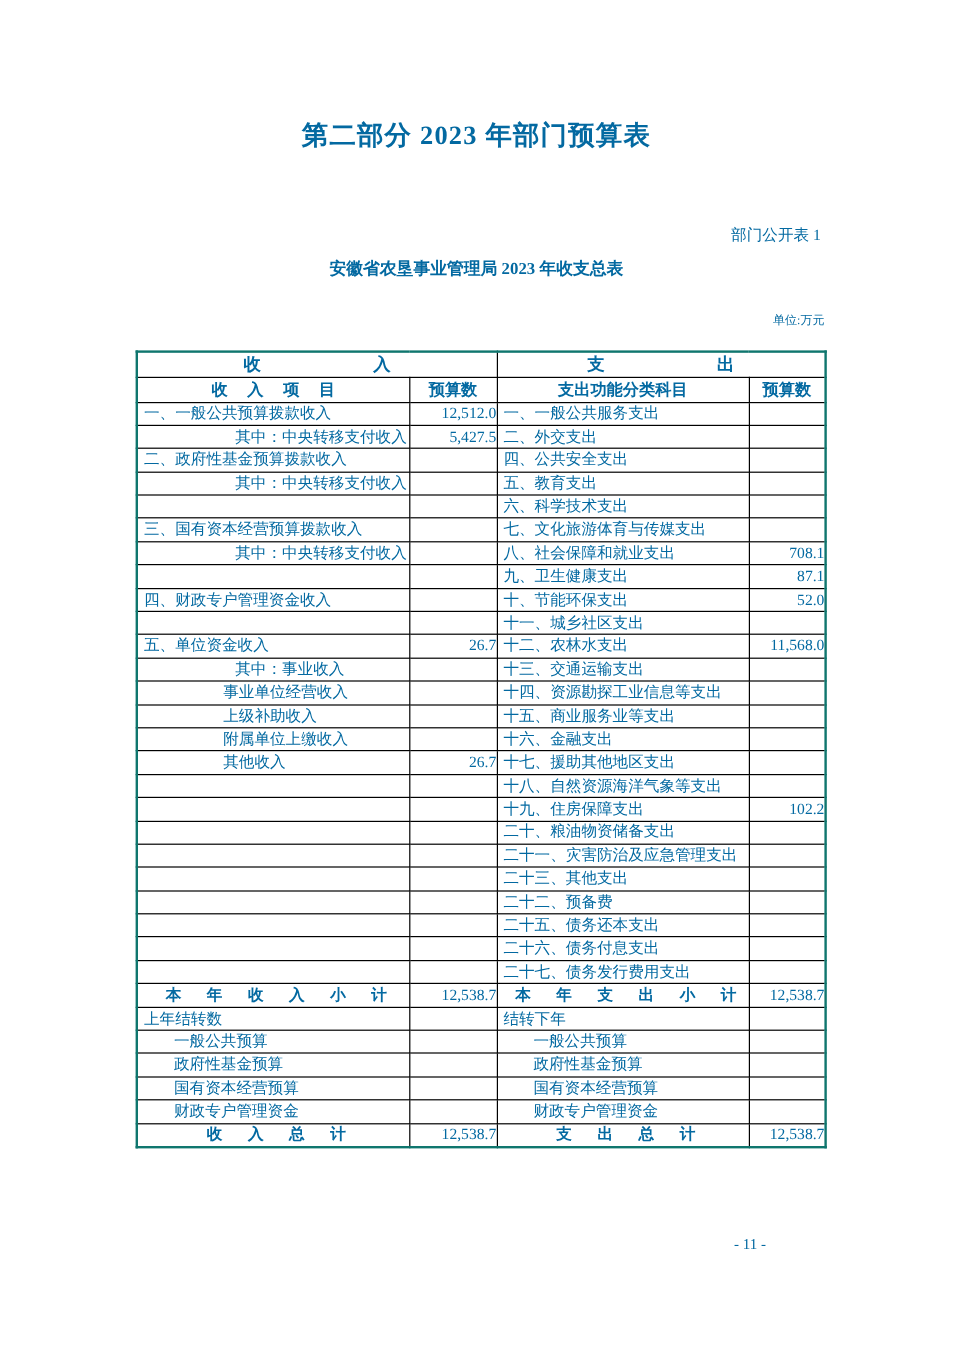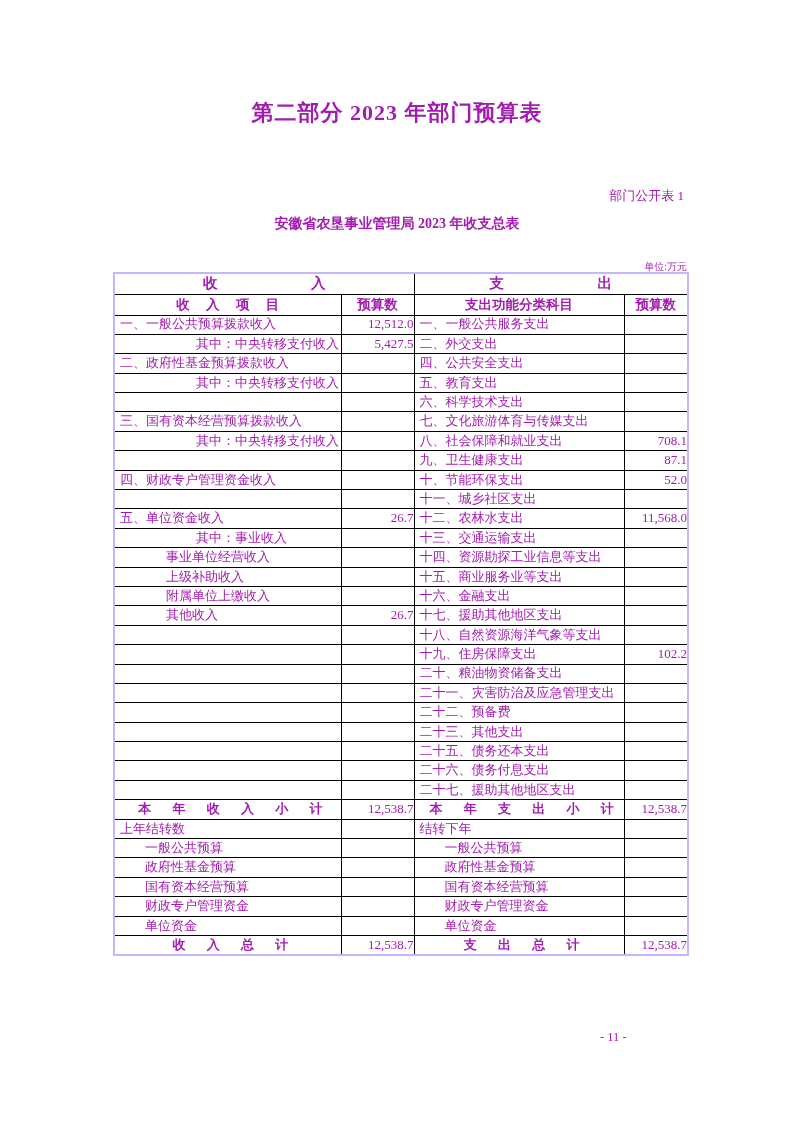--- a/index.html
+++ b/index.html
@@ -2,21 +2,21 @@
 <html><head>
 <meta charset="utf-8">
 <style>
   * { box-sizing: border-box; }
   html, body { margin: 0; padding: 0; background: #ffffff; }
   .page {
     position: relative;
     width: 794px;
     height: 1123px;
     background: #ffffff;
-    color: #a21caf;
+    color: #0369a1;
     font-family: "Liberation Serif", "DejaVu Serif", serif;
     overflow: hidden;
   }
   .part-title {
     position: absolute;
     top: 98px; left: 0;
     width: 100%;
     margin: 0;
     text-align: center;
     font-size: 22px;
@@ -37,25 +37,25 @@
     font-size: 14px;
     font-weight: 700;
   }
   .unit-note {
     position: absolute;
     top: 260px; right: 107px;
     font-size: 10px;
   }
   table.budget {
     position: absolute;
-    left: 113px; top: 272px;
+    left: 113px; top: 292px;
     width: 574px;
     border-collapse: collapse;
     table-layout: fixed;
-    border: 2px solid #c4b5fd;
+    border: 2px solid #0f766e;
   }
   table.budget th, table.budget td {
     border: 1px solid #000;
     padding: 0;
     overflow: hidden;
   }
   table.budget th {
     height: 21px;
     font-size: 13.5px;
     font-weight: 700;
@@ -69,34 +69,34 @@
   table.budget td {
     height: 19.4px;
     font-size: 13px;
     line-height: 16.5px;
     vertical-align: middle;
     word-break: break-all;
   }
   td.item { text-align: left; padding-right: 2px; }
   td.item.ind0 { padding-left: 5px; }
   td.item.ind1 { padding-left: 81px; }
-  td.item.ind2 { padding-left: 51px; }
+  td.item.ind2 { padding-left: 71px; }
   td.item.inds { padding-left: 30px; }
   td.val { text-align: right; padding-right: 4px; }
   td.em {
     text-align: center;
     font-weight: 700;
     word-spacing: 18px;
     padding-left: 0;
   }
   .page-num {
     position: absolute;
-    top: 1030px; left: 600px;
+    top: 1030px; left: 575px;
     width: 100px;
-    text-align: left;
+    text-align: center;
     font-size: 12.5px;
   }
 </style>
 </head>
 <body>
 
 <div class="page">
 
   <h1 class="part-title">第二部分 2023 年部门预算表</h1>
 
@@ -242,45 +242,45 @@
         </tr>
         <tr>
           <td class="item ind0"></td>
           <td class="val"></td>
           <td class="item ind0">二十一、灾害防治及应急管理支出</td>
           <td class="val"></td>
         </tr>
         <tr>
           <td class="item ind0"></td>
           <td class="val"></td>
+          <td class="item ind0">二十三、其他支出</td>
+          <td class="val"></td>
+        </tr>
+        <tr>
+          <td class="item ind0"></td>
+          <td class="val"></td>
           <td class="item ind0">二十二、预备费</td>
           <td class="val"></td>
         </tr>
         <tr>
           <td class="item ind0"></td>
           <td class="val"></td>
-          <td class="item ind0">二十三、其他支出</td>
-          <td class="val"></td>
-        </tr>
-        <tr>
-          <td class="item ind0"></td>
-          <td class="val"></td>
           <td class="item ind0">二十五、债务还本支出</td>
           <td class="val"></td>
         </tr>
         <tr>
           <td class="item ind0"></td>
           <td class="val"></td>
           <td class="item ind0">二十六、债务付息支出</td>
           <td class="val"></td>
         </tr>
         <tr>
           <td class="item ind0"></td>
           <td class="val"></td>
-          <td class="item ind0">二十七、援助其他地区支出</td>
+          <td class="item ind0">二十七、债务发行费用支出</td>
           <td class="val"></td>
         </tr>
         <tr>
           <td class="item ind0 em">本 年 收 入 小 计</td>
           <td class="val">12,538.7</td>
           <td class="item ind0 em">本 年 支 出 小 计</td>
           <td class="val">12,538.7</td>
         </tr>
         <tr>
           <td class="item ind0">上年结转数</td>
@@ -306,26 +306,20 @@
           <td class="item inds">国有资本经营预算</td>
           <td class="val"></td>
         </tr>
         <tr>
           <td class="item inds">财政专户管理资金</td>
           <td class="val"></td>
           <td class="item inds">财政专户管理资金</td>
           <td class="val"></td>
         </tr>
         <tr>
-          <td class="item inds">单位资金</td>
-          <td class="val"></td>
-          <td class="item inds">单位资金</td>
-          <td class="val"></td>
-        </tr>
-        <tr>
           <td class="item ind0 em">收 入 总 计</td>
           <td class="val">12,538.7</td>
           <td class="item ind0 em">支 出 总 计</td>
           <td class="val">12,538.7</td>
         </tr>
       </tbody>
   </table>
 
   <div class="page-num">- 11 -</div>
 

